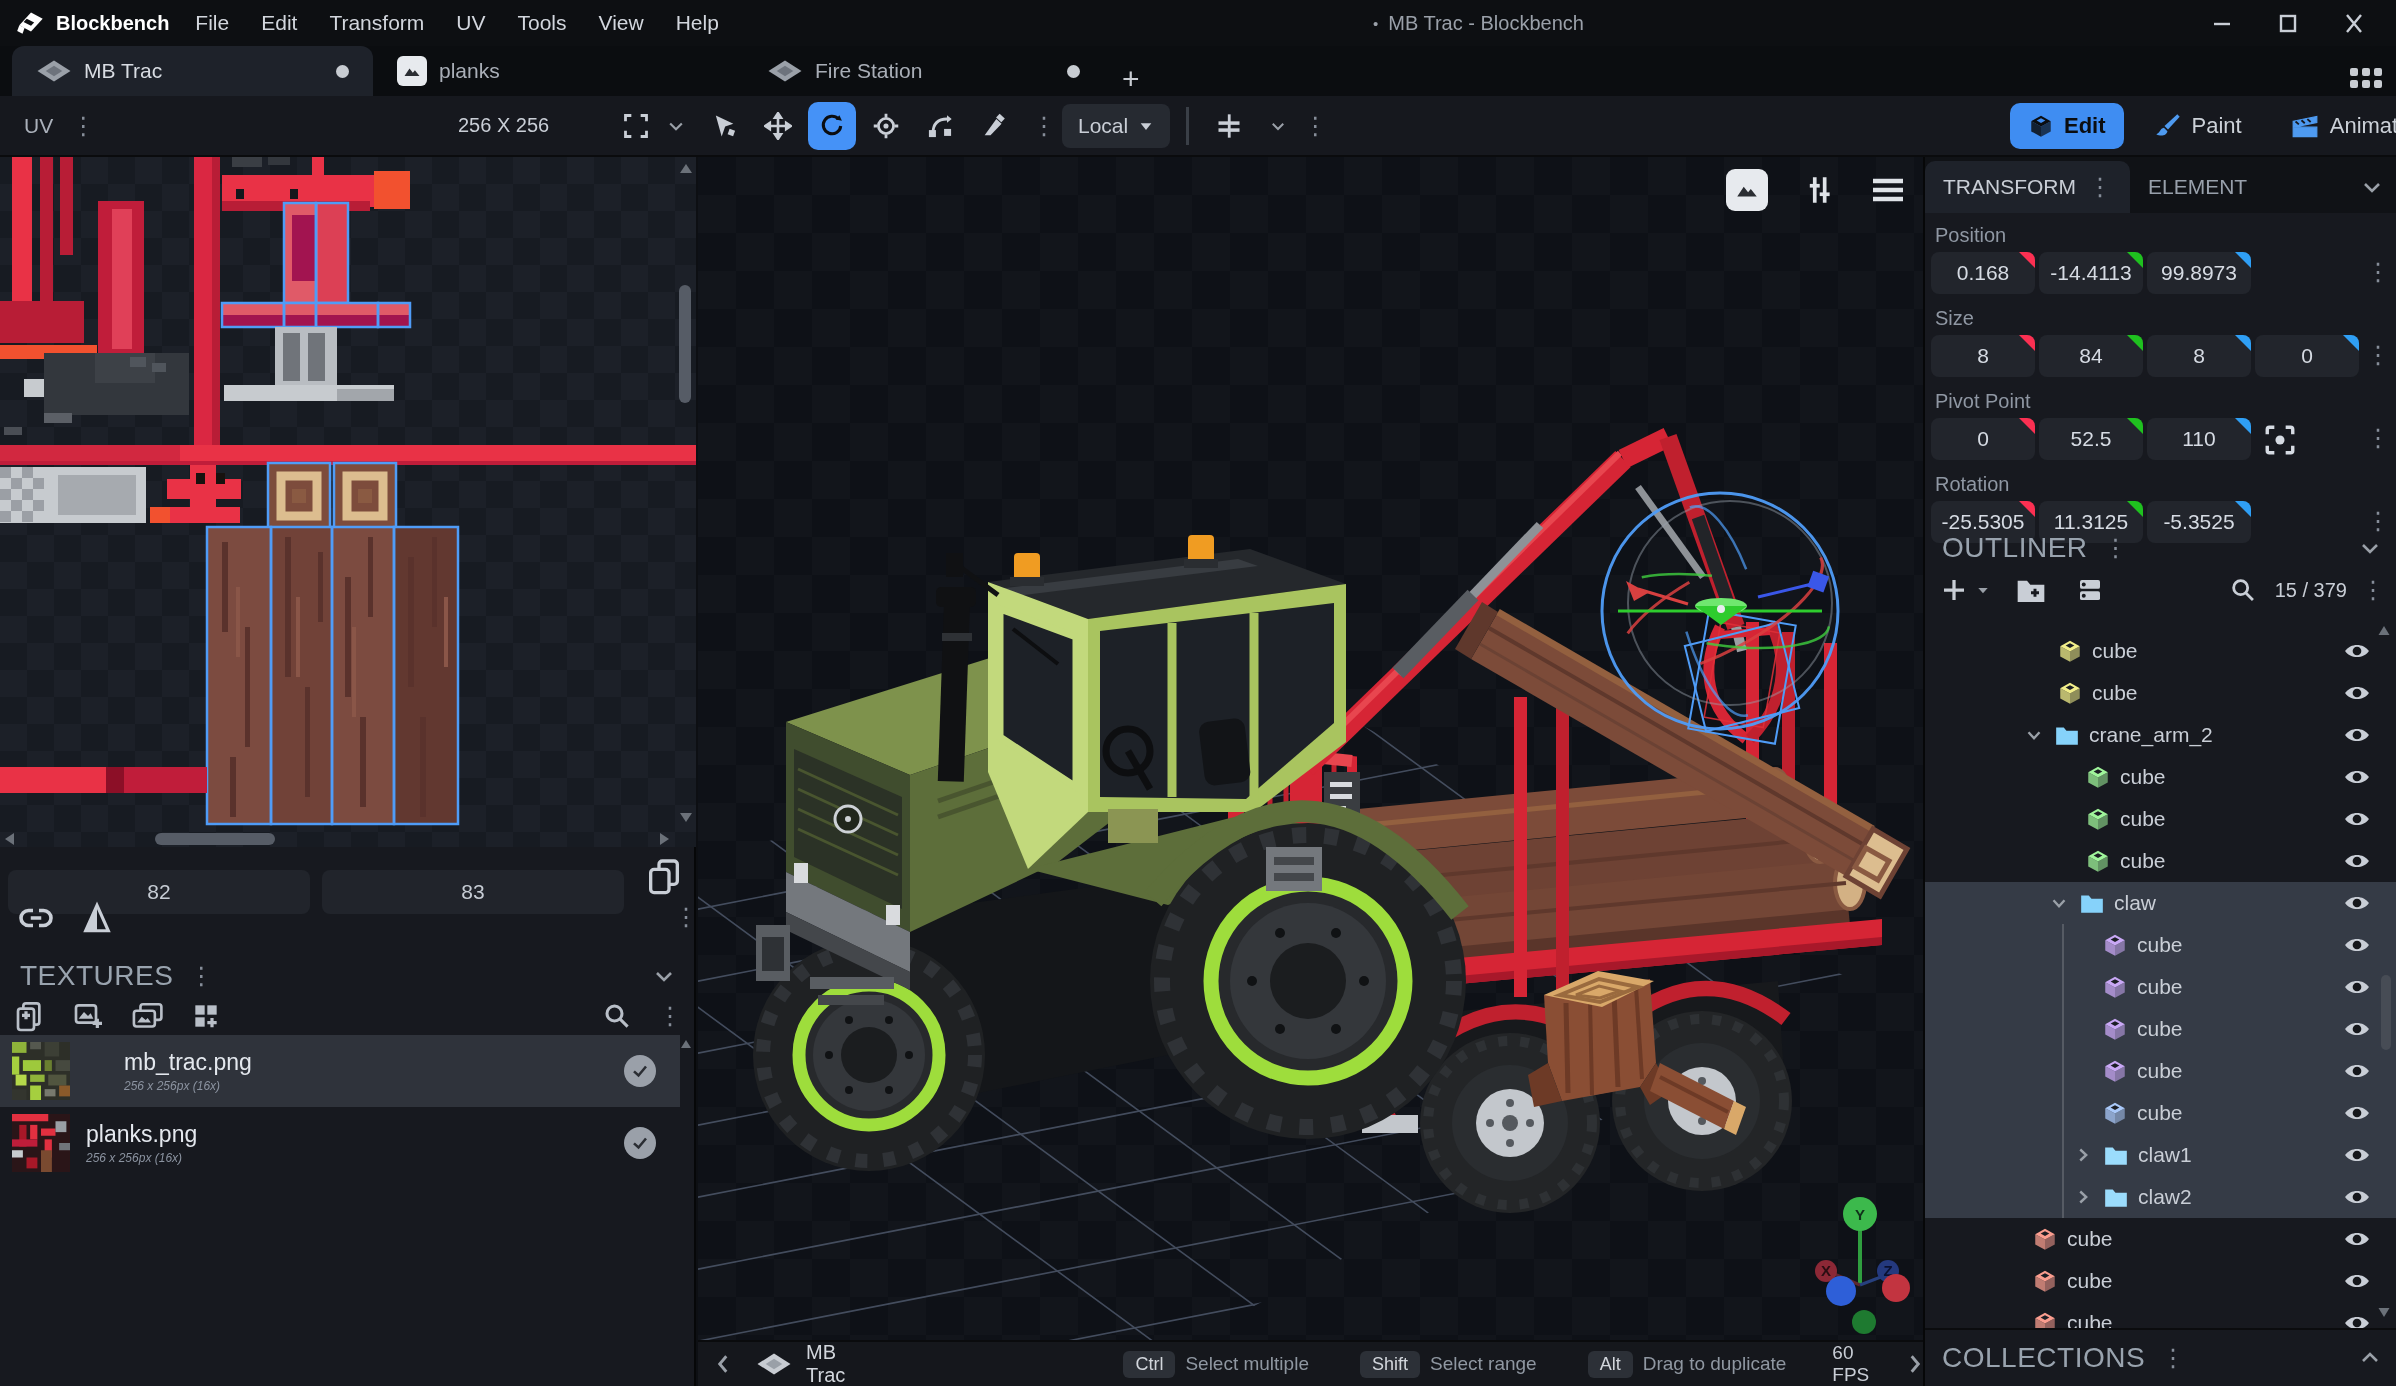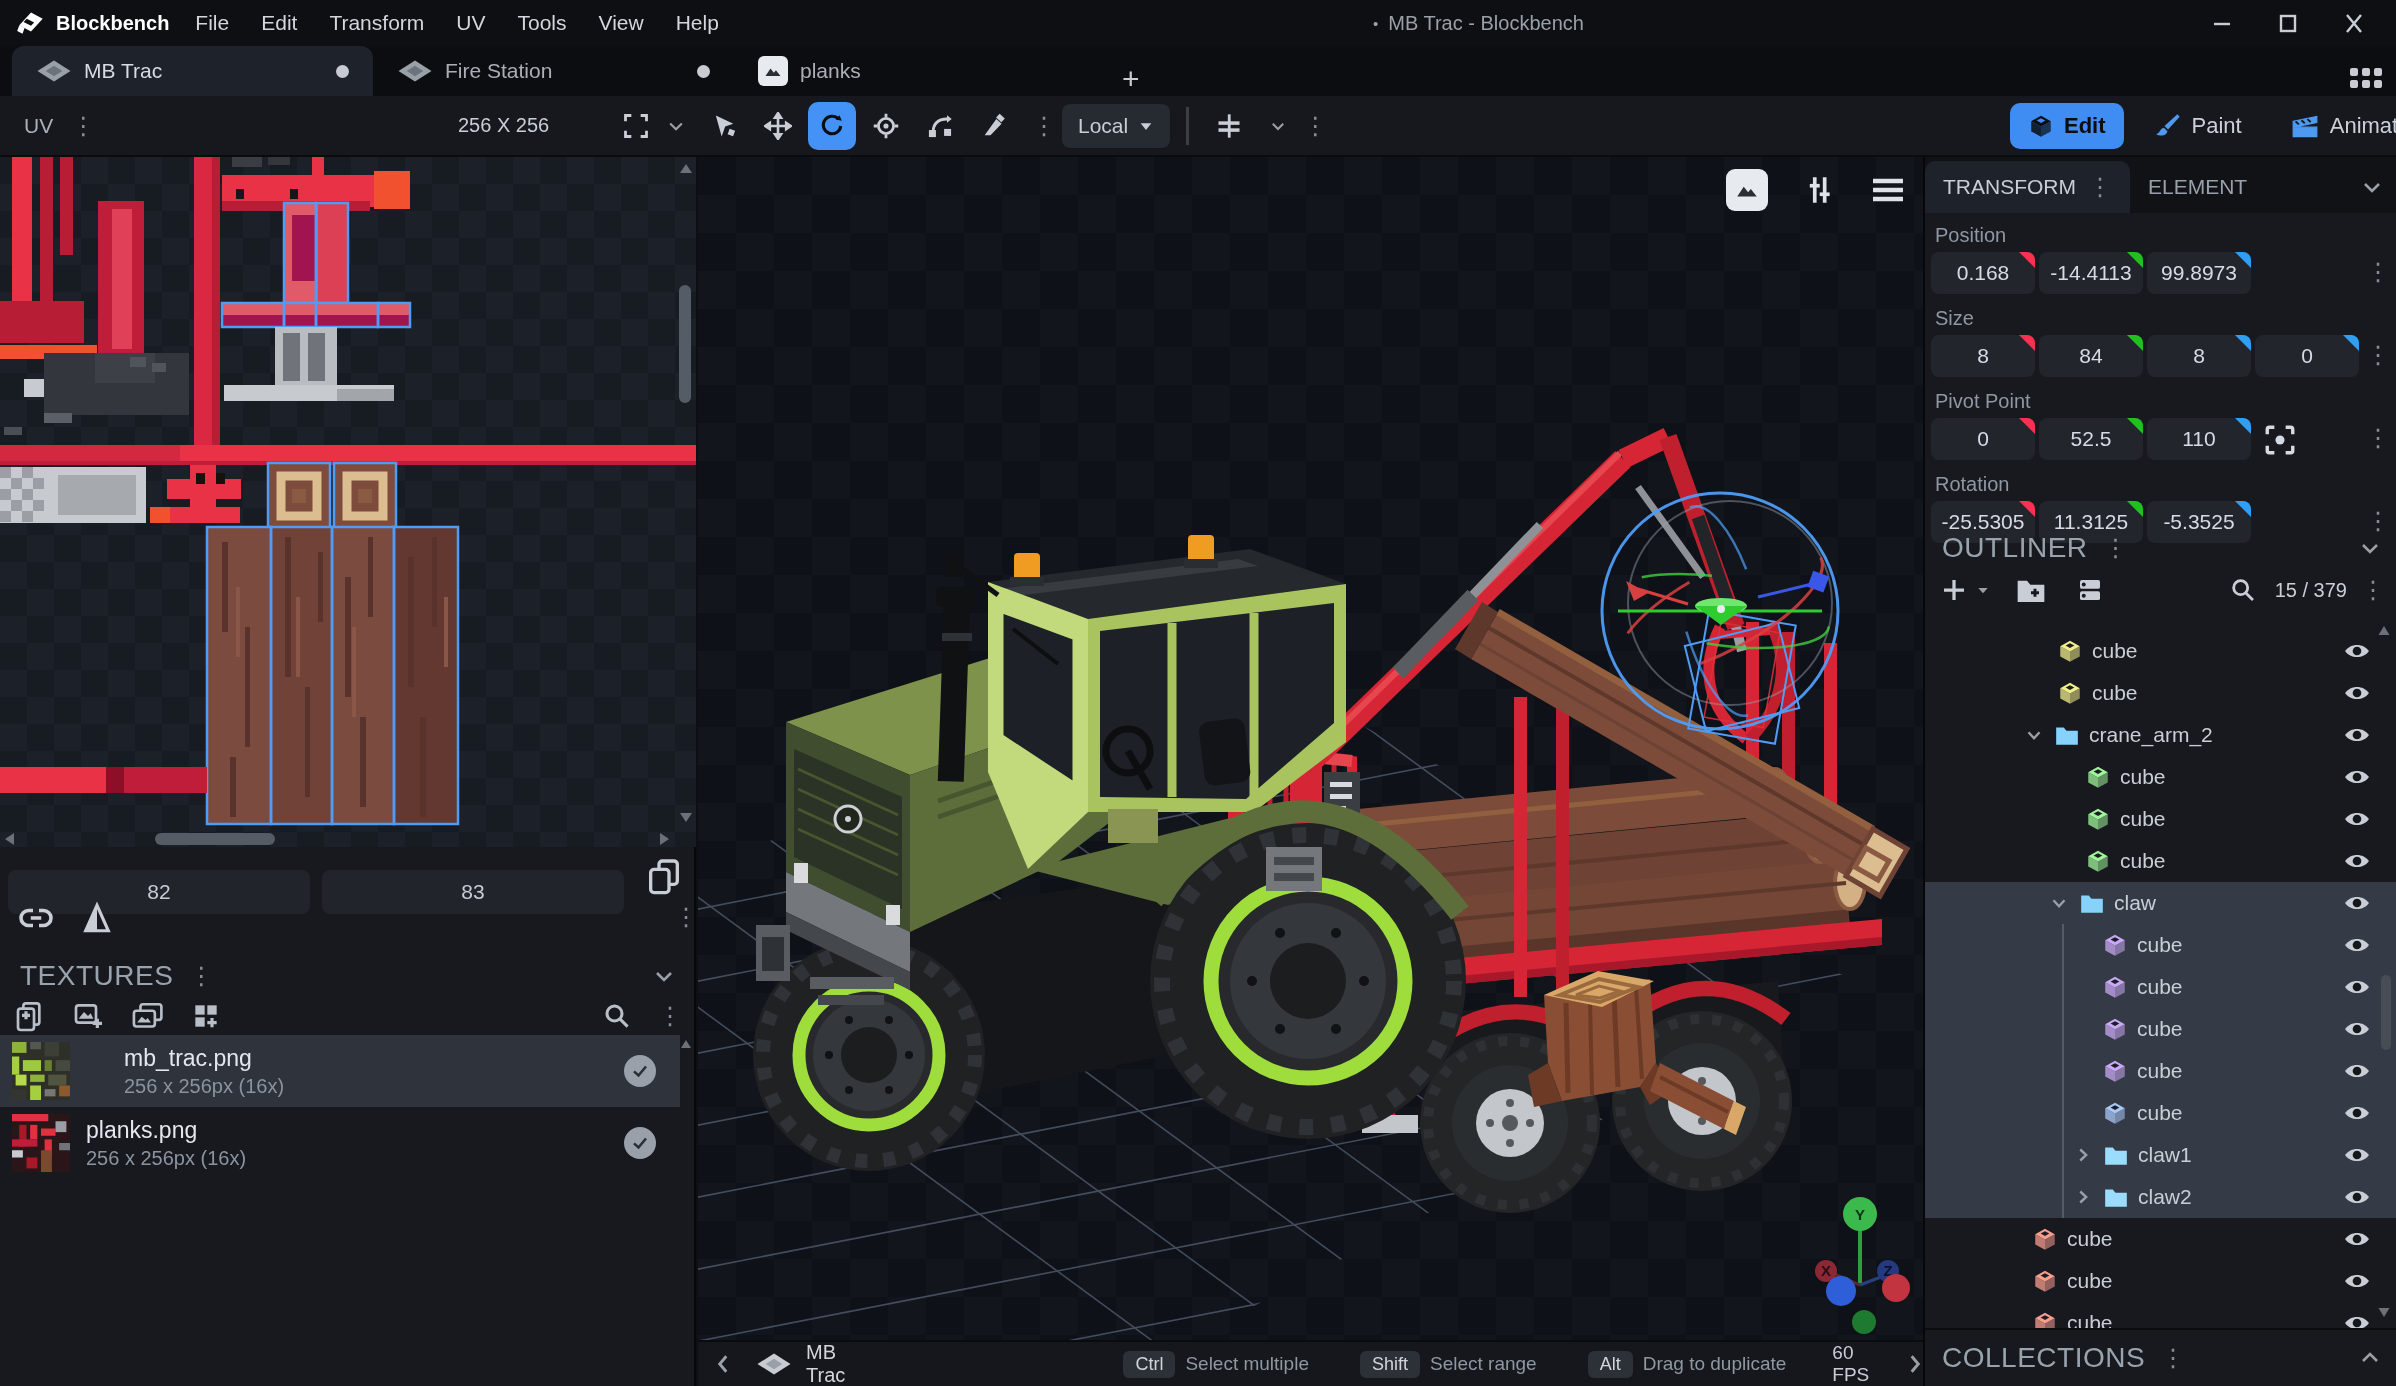--- a/index.html
+++ b/index.html
@@ -44,21 +44,21 @@
   .left-panel { position:absolute; left:0; top:157px; width:696px; height:1229px; background:#17191f; border-right:2px solid #060708; }
   .uv-canvas { position:absolute; left:0; top:0; width:696px; height:690px; background:repeating-conic-gradient(#1c2028 0 25%,#171b22 0 50%) 0 0/54px 54px; overflow:hidden; }
   .uv-coords { position:absolute; left:0; top:697px; width:696px; height:46px; }
   .uv-input { position:absolute; top:16px; height:44px; background:#21242b; border-radius:8px; display:flex; align-items:center; justify-content:center; font-size:21px; color:#c6ccd4; cursor:text; }
   .row-icons { display:flex; align-items:center; gap:26px; }
   .panel-h { color:#99a3ae; font-size:28px; letter-spacing:.5px; }
 
   .tex-row { position:absolute; left:0; width:680px; height:72px; display:flex; align-items:center; gap:16px; padding-left:12px; cursor:pointer; }
   .tex-row.selected { background:#2f333b; }
   .tex-title { font-size:23px; color:#e4e8ee; }
-  .tex-meta { font-size:20px; color:#8b93a0; margin-top:3px; }
+  .tex-meta { font-size:12px; color:#8b93a0; margin-top:3px;font-style:italic; }
   .check { width:32px; height:32px; border-radius:50%; background:#9aa0a9; display:flex; align-items:center; justify-content:center; }
 
   
   .viewport { position:absolute; left:698px; top:157px; width:1226px; height:1183px; background:repeating-conic-gradient(#12151b 0 25%,#0e1117 0 50%) 0 0/76px 76px; overflow:hidden; }
   .vp-topright { position:absolute; top:12px; right:18px; display:flex; align-items:center; gap:34px; }
   .imgicon { width:42px; height:42px; background:#e7eaee; border-radius:9px; display:flex; align-items:center; justify-content:center; cursor:pointer; }
   .statusbar { position:absolute; left:698px; top:1340px; width:1226px; height:46px; background:#15171c; border-top:2px solid #0a0b0d; display:flex; align-items:center; font-size:19px; color:#8f97a1; }
   kbd { background:#2c3037; border-radius:6px; padding:3px 12px; color:#d2d6dc; font-family:"Liberation Sans",sans-serif; font-size:18px; }
   .hint { display:flex; align-items:center; gap:10px; white-space:nowrap; }
 
@@ -137,39 +137,39 @@
         <div class="tab w1 active">
           <span>
             <svg width="36" height="24" viewBox="0 0 24 16">
               <polygon points="12,1 23,8 12,15 1,8" fill="#9aa0a8"></polygon>
               <polygon points="12,4.5 17.5,8 12,11.5 6.5,8" fill="#6d737c"></polygon>
             </svg>
           </span>
           <span class="label">MB Trac</span>
           <span class="tab-dot" style="margin-left:auto;"></span>
         </div>
-        <div class="tab w2">
-          <span>
-            <svg width="36" height="24" viewBox="0 0 24 16">
-              <polygon points="12,1 23,8 12,15 1,8" fill="#9aa0a8"></polygon>
-              <polygon points="12,4.5 17.5,8 12,11.5 6.5,8" fill="#6d737c"></polygon>
-            </svg>
-          </span>
-          <span class="label">Fire Station</span>
-          <span class="tab-dot" style="margin-left:auto;"></span>
-        </div>
         <div class="tab w3">
           <span>
             <span class="imgicon" style="width:30px;height:30px;border-radius:6px;">
               <svg width="20" height="20" viewBox="0 0 24 24">
                 <path d="M3,18 9,9 13,14 15.5,11 21,18 Z" fill="#2b2e33"></path>
               </svg>
             </span>
           </span>
           <span class="label">planks</span>
+        </div>
+        <div class="tab w2">
+          <span>
+            <svg width="36" height="24" viewBox="0 0 24 16">
+              <polygon points="12,1 23,8 12,15 1,8" fill="#9aa0a8"></polygon>
+              <polygon points="12,4.5 17.5,8 12,11.5 6.5,8" fill="#6d737c"></polygon>
+            </svg>
+          </span>
+          <span class="label">Fire Station</span>
+          <span class="tab-dot" style="margin-left:auto;"></span>
         </div>
       </div>
     <span class="newtab">+</span>
     <span class="apps-grid">
         <i></i>
         <i></i>
         <i></i>
         <i></i>
         <i></i>
         <i></i>

